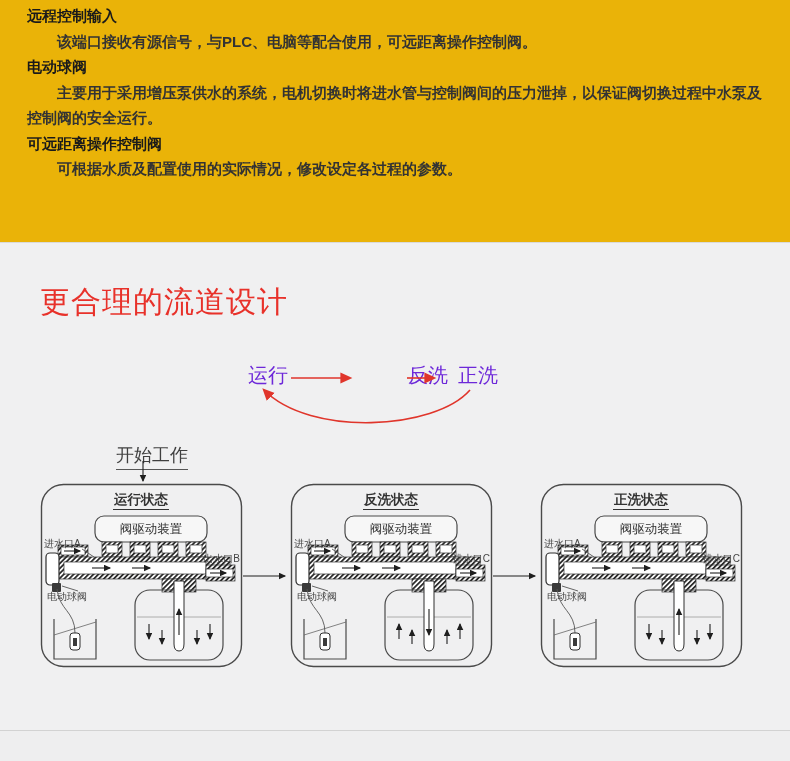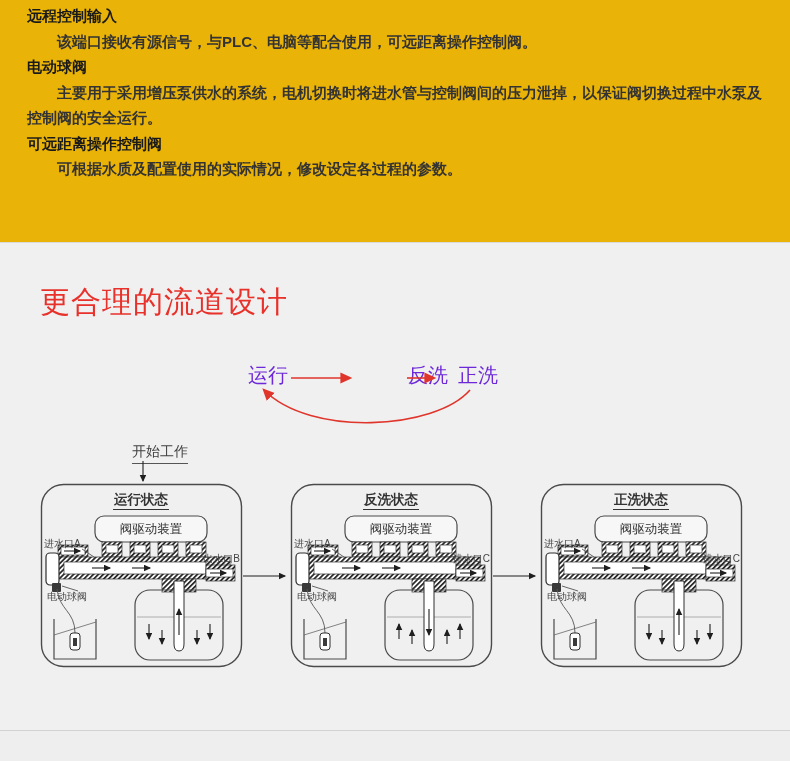--- a/index.html
+++ b/index.html
@@ -11,21 +11,21 @@
   .intro p{margin:0;font-size:15px;line-height:25.5px;}
   .intro .hd{font-weight:bold;color:#1a1a1a;}
   .intro .bd{text-indent:2em;font-weight:bold;}
   
   .design{position:absolute;left:0;top:243px;width:790px;height:518px;}
   .design-title{position:absolute;left:40px;top:39px;margin:0;font-size:30px;font-weight:normal;
                 color:#e8312a;letter-spacing:1px;}
   .cycle-step{position:absolute;top:119px;font-size:20px;color:#6d28d9;}
   .step1{left:248px;} .step2{left:363px;margin-left:45px;} .step3{left:458px;}
   .abs{position:absolute;}
-  .start-label{position:absolute;left:132px;top:200px;font-size:14px;color:#3f3f3f;
+  .start-label{position:absolute;left:116px;top:200px;font-size:18px;color:#3f3f3f;
                padding-bottom:2px;border-bottom:1px solid #555;}
   .state-svg{position:absolute;top:240px;width:203px;height:185px;}
   #state-0{left:40px;} #state-1{left:290px;} #state-2{left:540px;}
   .bottom-strip{position:absolute;left:0;top:487px;width:790px;height:31px;
                 background:#eeeeef;border-top:1px solid #d2d2d2;box-sizing:border-box;}
   
   svg text{font-family:"Liberation Sans","DejaVu Sans",sans-serif;}
   .ol{fill:none;stroke:#4a4a4a;stroke-width:1.4;}
   .drv{fill:#f7f7f7;stroke:#4a4a4a;stroke-width:1.2;}
   .hx{fill:url(#hatchp);stroke:#2e2e2e;stroke-width:0.7;}

